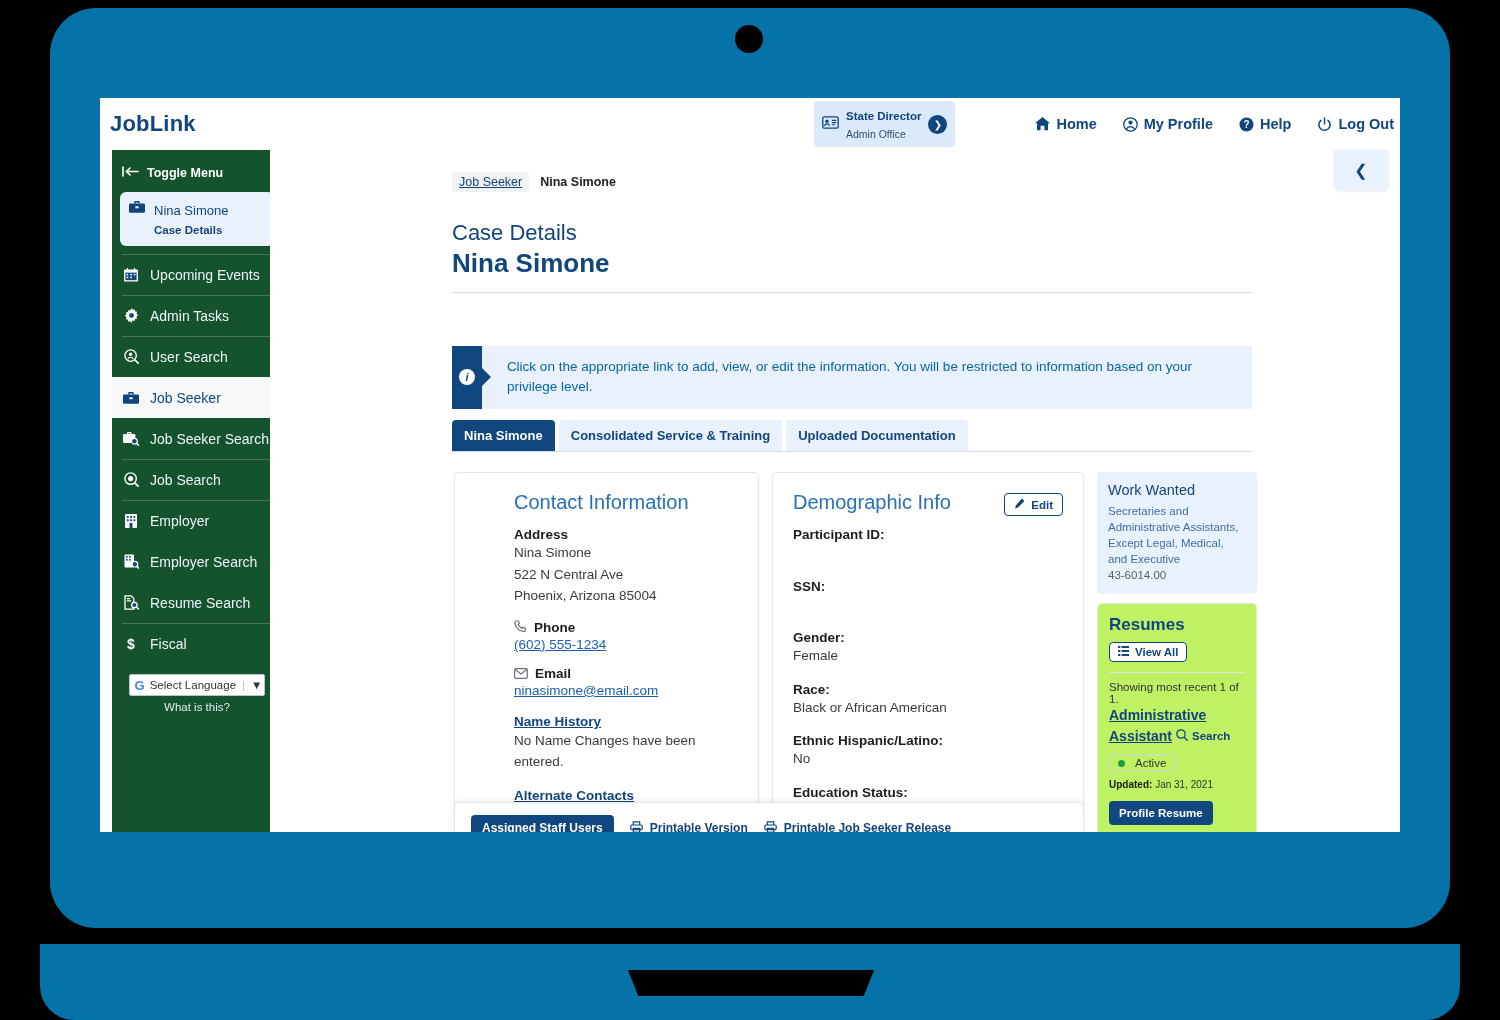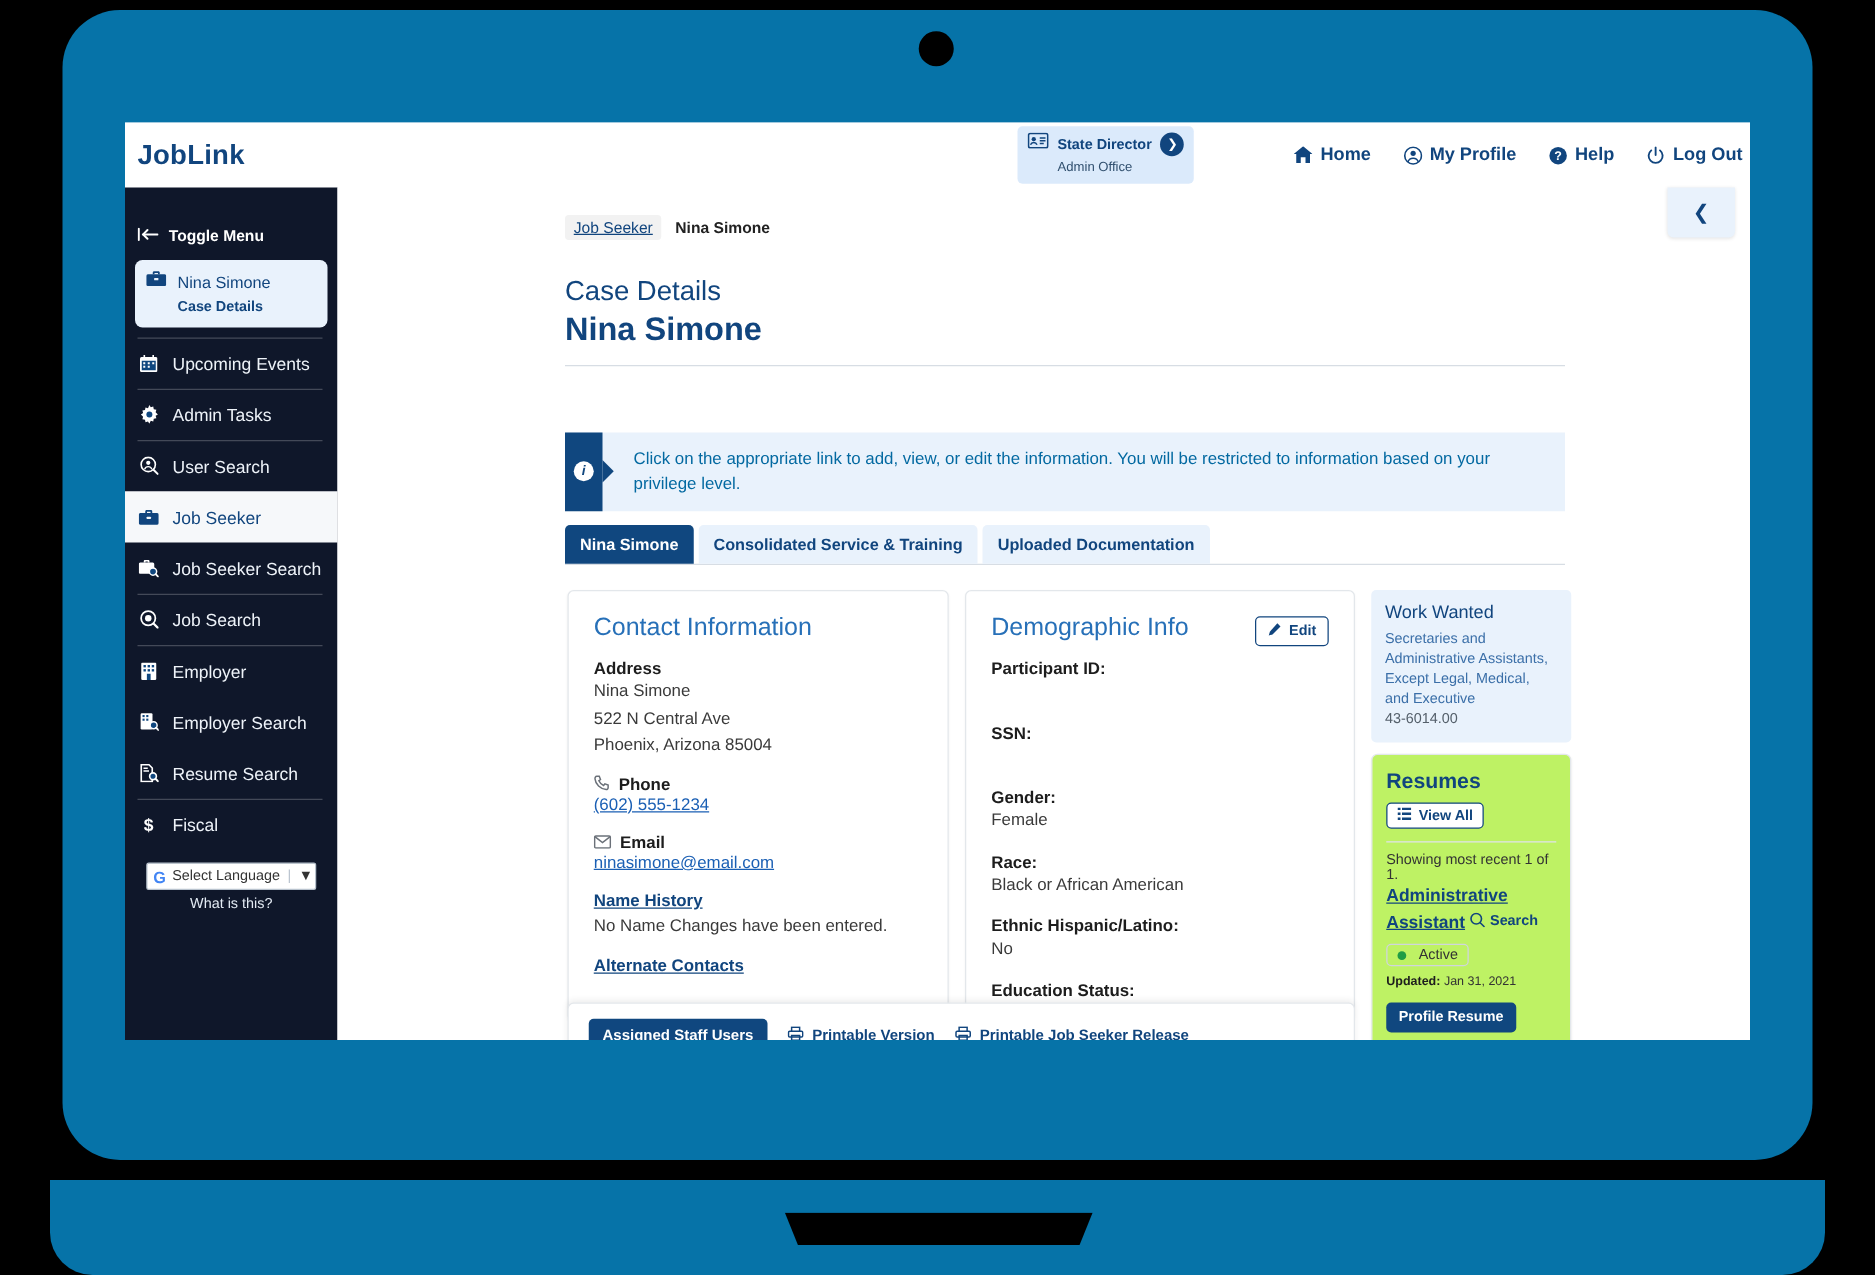--- a/index.html
+++ b/index.html
@@ -62,21 +62,21 @@
     color: #11457e;
     letter-spacing: .2px;
   }
   #topbar-right {
     margin-left: auto;
     display: flex; align-items: center;
     gap: 0px;
     padding-right: 6px;
   }
   #role-chip {
-    display: flex; 
+    display: flex; align-items: center;
     gap: 7px;
     background: #dbeafb;
     border-radius: 4px;
     padding: 5px 8px;
     margin-right: 54px;
   }
   #role-chip .chip-txt { line-height: 1.15; }
   #role-chip .chip-title { font-size: 11.5px; font-weight: bold; color: #11457e; }
   #role-chip .chip-sub { font-size: 10.5px; color: #31506f; }
   .chip-arrow {
@@ -88,24 +88,24 @@
   .navlink {
     display: flex; align-items: center; gap: 6px;
     color: #11457e; font-size: 14.5px; font-weight: bold;
     margin-left: 26px; cursor: pointer;
     white-space: nowrap;
   }
   .navlink svg { display: block; }
 
   
   #sidebar {
-    position: absolute; left: 0; top: 52px;
+    position: absolute; left: 12px; top: 52px;
     width: 170px; height: 682px;
-    background: #0f172a;
-    padding-top: 16px;
+    background: #14532d;
+    padding-top: 0;
   }
   #toggle-menu {
     display: flex; align-items: center; gap: 8px;
     color: #ffffff; font-size: 12.5px; font-weight: bold;
     padding: 16px 0 12px 10px;
     cursor: pointer;
   }
   #ctx-card {
     margin: 0 8px 8px 8px;
     background: #e9f2fc;
@@ -237,21 +237,21 @@
 
   
   .card {
     position: absolute;
     background: #ffffff;
     border: 1px solid #e3e7eb;
     border-radius: 5px;
     box-shadow: 0 1px 2px rgba(0,0,0,.05);
     overflow: hidden;
   }
-  #card-contact { left: 184px; top: 322px; width: 305px; height: 345px; }
+  #card-contact { left: 184px; top: 322px; width: 305px; height: 345px; padding-left: 39px; }
   #card-demo    { left: 502px; top: 322px; width: 312px; height: 345px; }
   .card-inner { padding: 18px 20px; }
   .card-title {
     font-size: 20px; color: #2770b8; font-weight: normal;
     margin-bottom: 13px;
   }
   .card-head-row { display: flex; align-items: flex-start; justify-content: space-between; }
   #edit-btn {
     display: flex; align-items: center; gap: 6px;
     border: 1.5px solid #11457e; border-radius: 4px;

